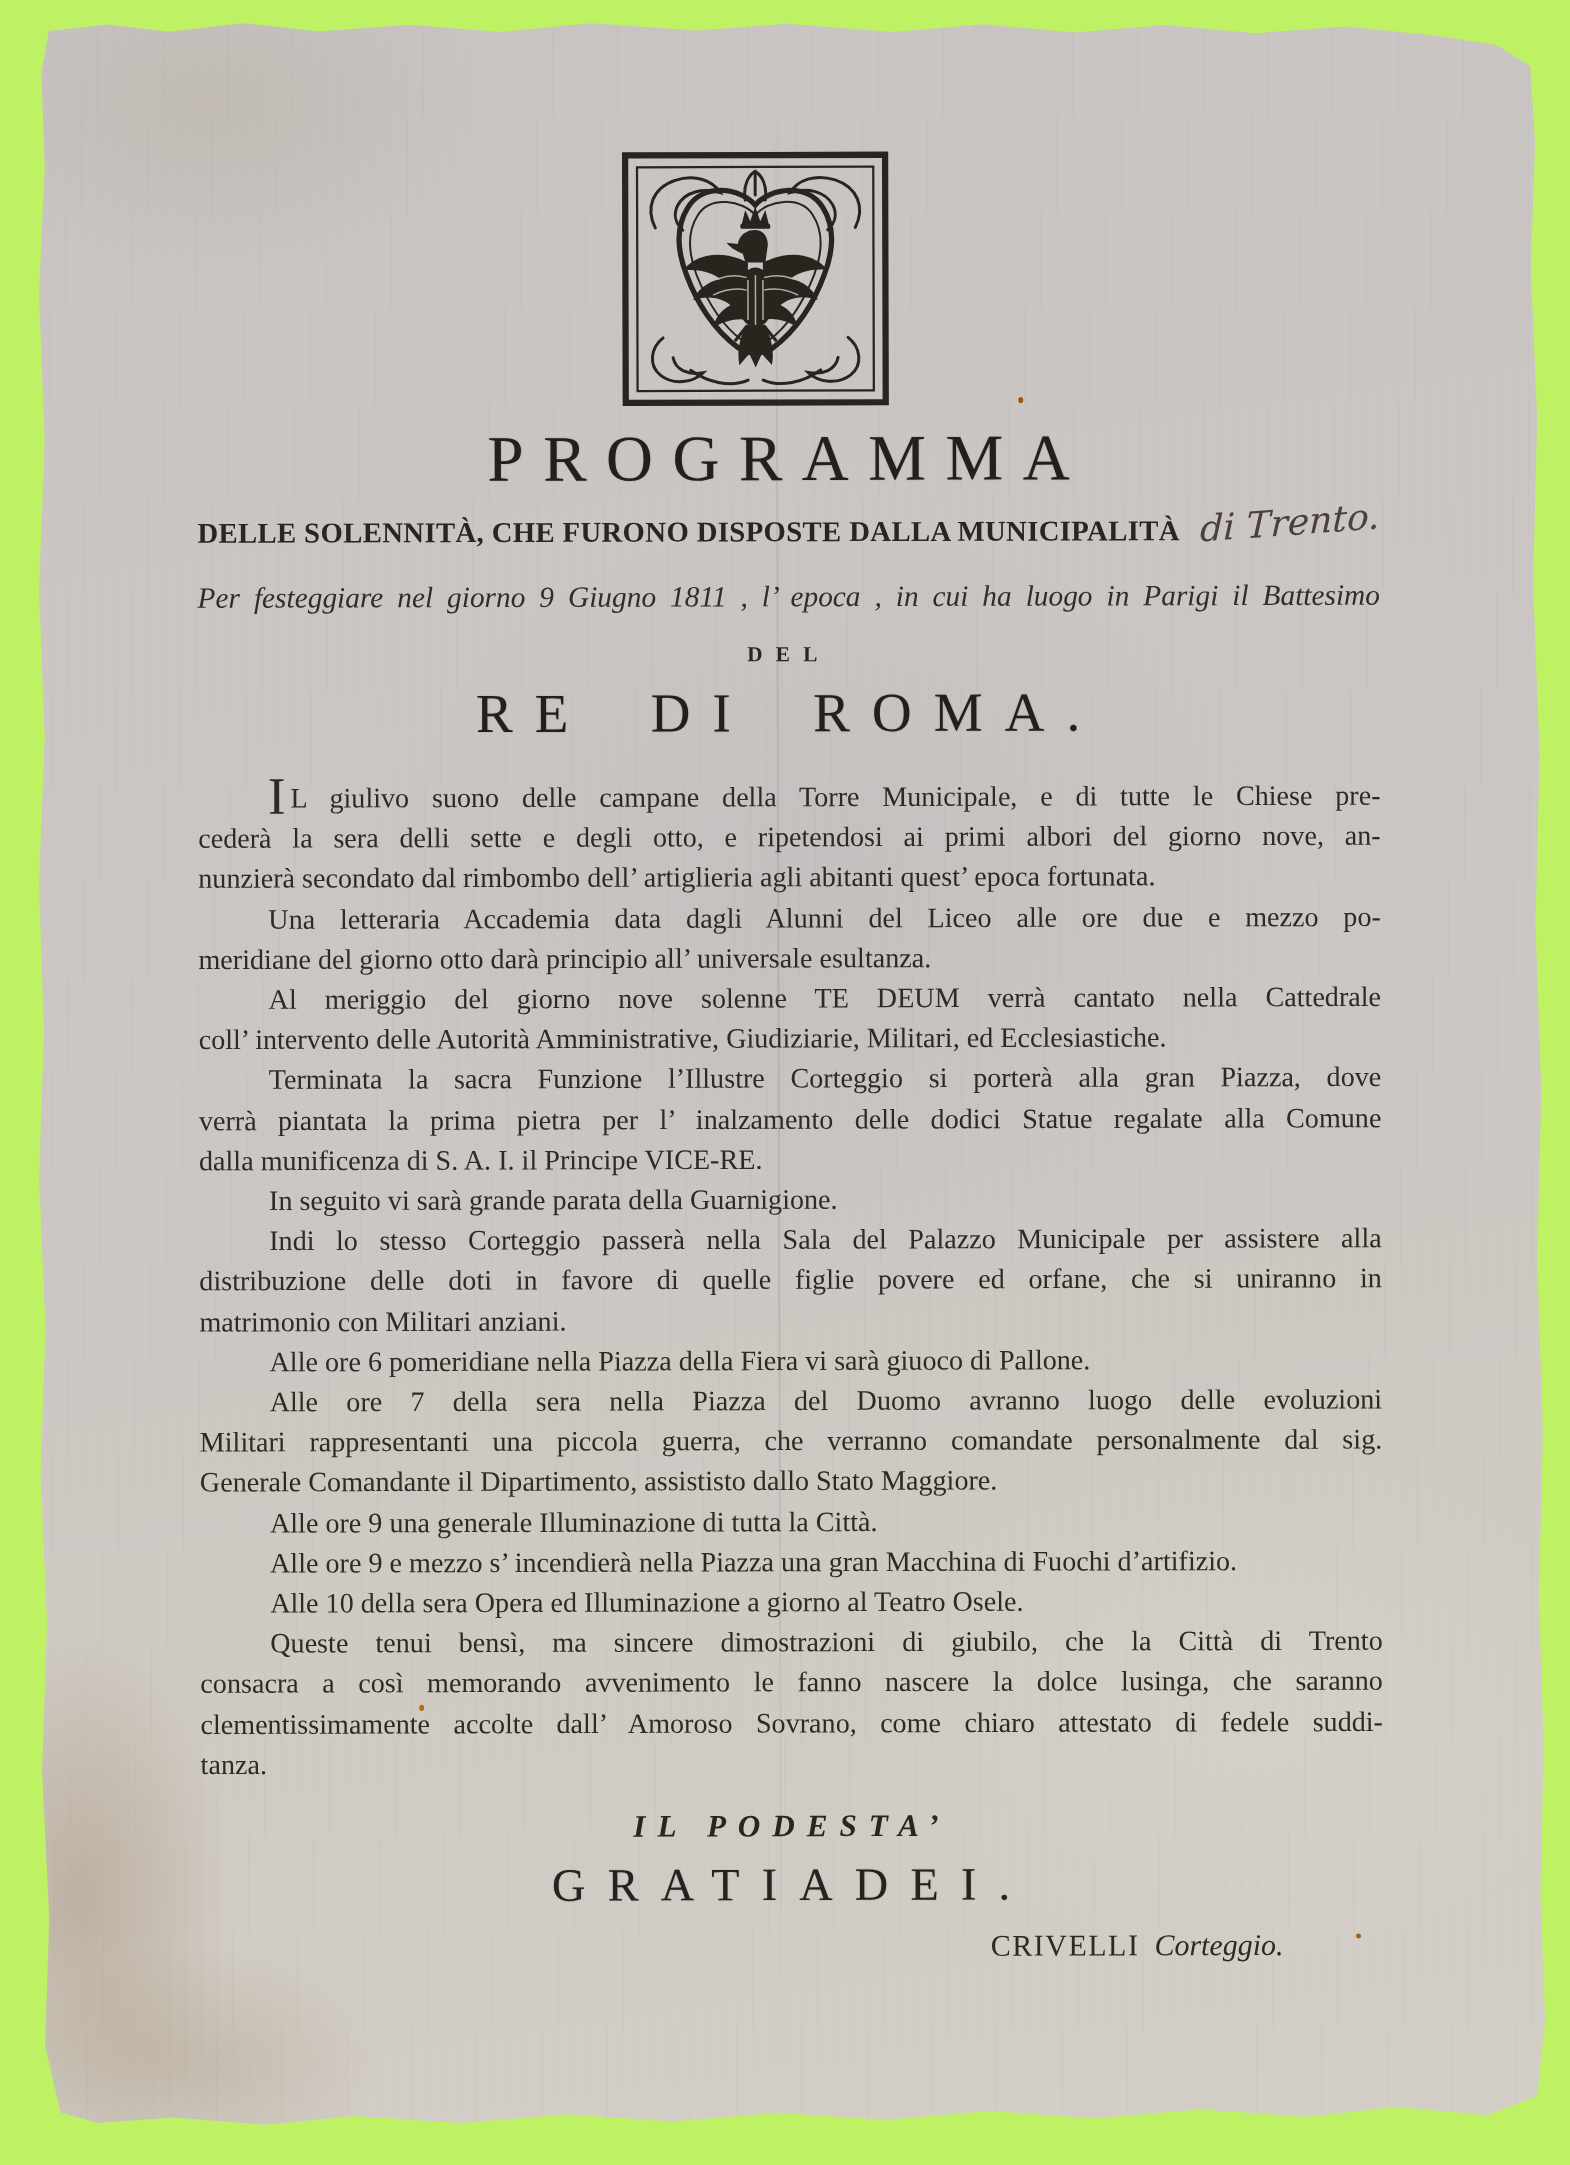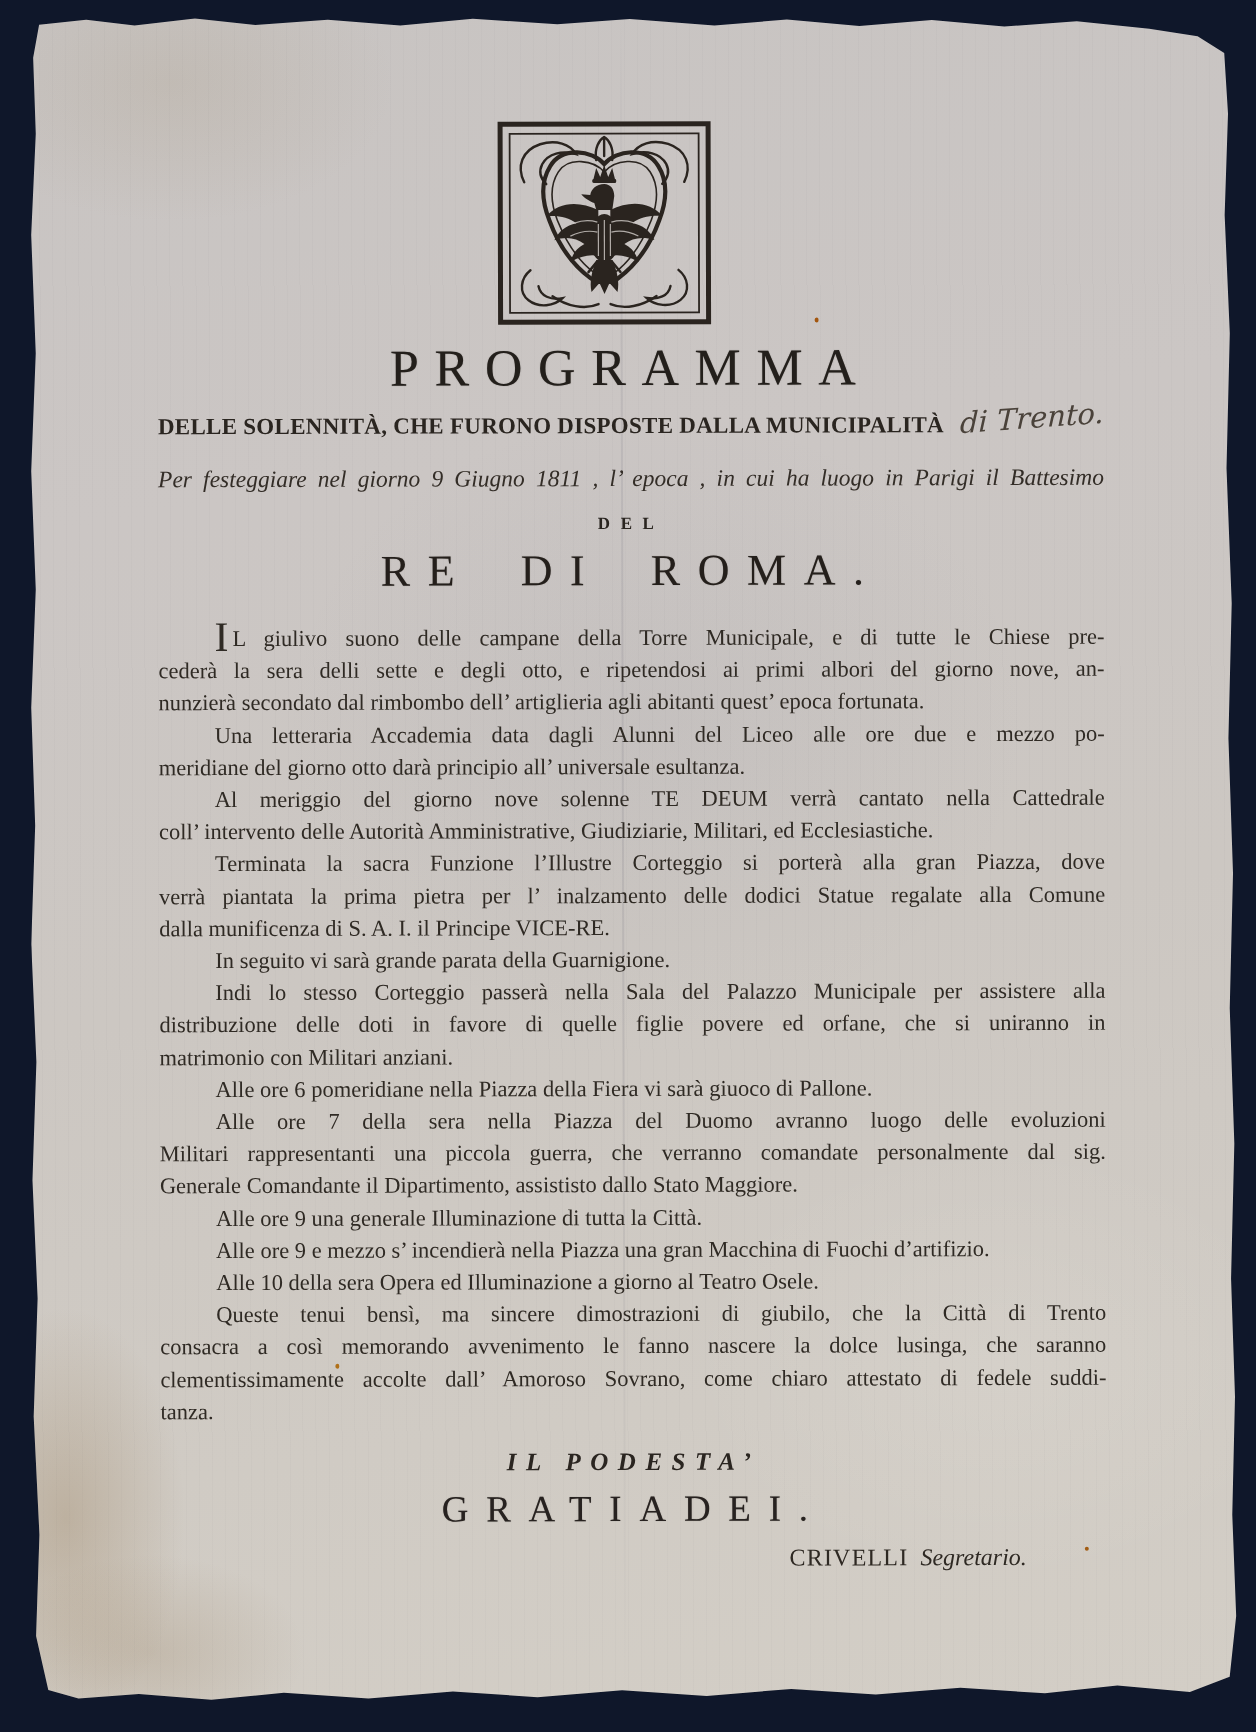--- a/index.html
+++ b/index.html
@@ -1,21 +1,21 @@
 <!DOCTYPE html>
 <html><head>
 <meta charset="utf-8">
 <style>
   html,body{margin:0;padding:0;}
   body{
     width:1256px;height:1732px;overflow:hidden;
     background:#000;
     font-family:"Liberation Serif","DejaVu Serif",serif;
   }
-  .stage{position:relative;width:1256px;height:1732px;background:#0f172a;}
+  .stage{position:relative;width:1256px;height:1732px;background:#bef264;}
   .paper{
     position:absolute;left:28px;top:14px;width:1208px;height:1688px;
     background:
       radial-gradient(ellipse 170px 300px at 3% 89%, rgba(139,108,66,0.28), transparent 70%),
       radial-gradient(ellipse 220px 140px at 10% 97%, rgba(130,100,60,0.18), transparent 70%),
       radial-gradient(ellipse 320px 200px at 12% 4%, rgba(150,130,95,0.14), transparent 70%),
       radial-gradient(ellipse 500px 420px at 52% 42%, rgba(105,110,135,0.07), transparent 75%),
       radial-gradient(ellipse 420px 300px at 80% 80%, rgba(255,252,245,0.10), transparent 75%),
       linear-gradient(172deg,#c8c4c2 0%, #cbc6c4 28%, #ccc7c2 55%, #d0cbc4 80%, #d3cec6 100%);
     clip-path:polygon(
@@ -170,18 +170,18 @@
           <div class="line indent">Queste tenui bensì, ma sincere dimostrazioni di giubilo, che la Città di Trento</div>
           <div class="line">consacra a così memorando avvenimento le fanno nascere la dolce lusinga, che saranno</div>
           <div class="line">clementissimamente accolte dall’ Amoroso Sovrano, come chiaro attestato di fedele suddi-</div>
           <div class="line last">tanza.</div>
         </div>
 
       <div class="podesta">IL PODESTA’</div>
       <div class="gratiadei">GRATIADEI.</div>
 
       <div class="secretary">
-        <span class="sec-name">CRIVELLI</span><span class="sec-title">Segretario.</span>
+        <span class="sec-name">CRIVELLI</span><span class="sec-title">Corteggio.</span>
       </div>
 
     </div>
   </div>
 </div>
 
 </body></html>

